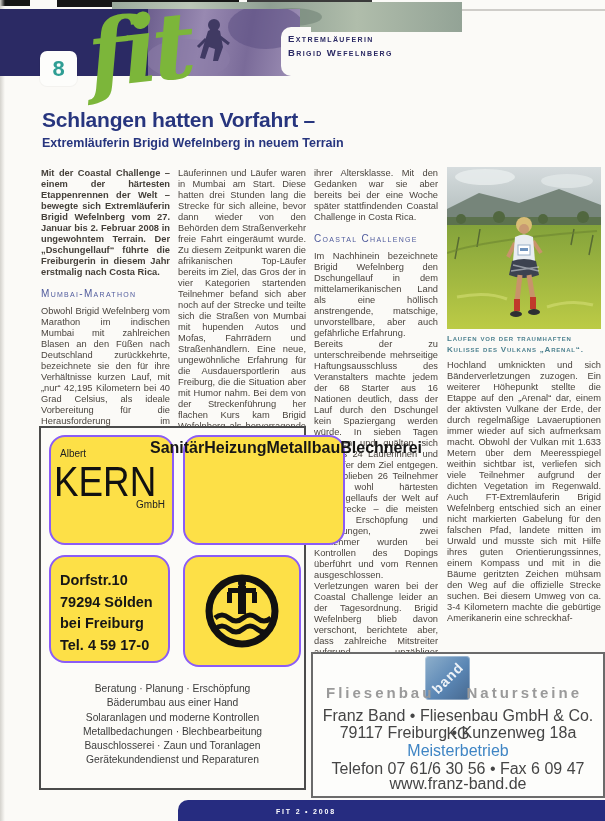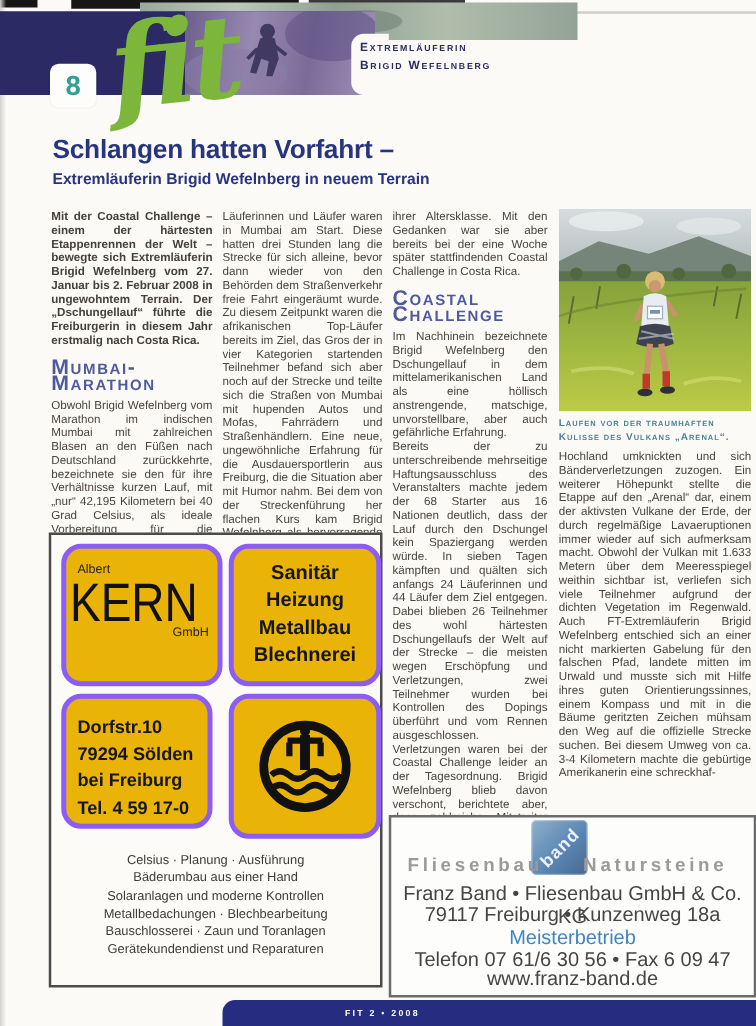--- a/index.html
+++ b/index.html
@@ -36,43 +36,43 @@
   
   .headline{position:absolute;left:42px;top:108px;margin:0;color:#27357e;
     font-size:21px;font-weight:bold;letter-spacing:-0.2px;}
   .subhead{position:absolute;left:42px;top:136px;margin:0;color:#27357e;
     font-size:12.5px;font-weight:bold;}
 
   
   .body-text{font-size:9.3px;line-height:11px;text-align:justify;color:#4a443e;}
   .body-text p{margin:0;}
   .intro{font-weight:bold;color:#45403a;}
-  .sec-head{font-variant:small-caps;font-weight:bold;font-size:17px;letter-spacing:1.3px;
+  .sec-head{font-variant:small-caps;font-weight:normal;font-size:10px;letter-spacing:1.3px;
     color:#4f5a9c;margin:9px 0 6px 0;line-height:13px;}
   #col1{left:41px;top:168px;width:129px;}
   #col2{left:178px;top:168px;width:128px;}
   #col3{left:314px;top:168px;width:124px;}
   #col4text{left:447px;top:360px;width:154px;}
 
   
   .photo{position:absolute;left:447px;top:167px;width:154px;height:162px;overflow:hidden;}
   .caption{position:absolute;left:447px;top:333px;width:152px;color:#4e8290;font-weight:bold;
     font-size:8px;line-height:11px;letter-spacing:0.8px;font-variant:small-caps;}
 
   
   .kern-ad{position:absolute;left:39px;top:426px;width:263px;height:360px;
     border:2px solid #4b4b4b;background:#fcfbf8;}
-  .kbox{position:absolute;border:4px solid #8b5cf6;border-radius:16px;background:#eab308;}
+  .kbox{position:absolute;border:2px solid #8b5cf6;border-radius:16px;background:#fde047;}
   .kb-logo{left:8px;top:7px;width:121px;height:106px;}
   .kb-logo .albert{position:absolute;left:9px;top:11px;font-size:10px;color:#222;}
   .kb-logo .kern{position:absolute;left:3px;top:20px;font-size:40px;color:#111;
     transform:scale(0.92,1.08);transform-origin:left top;letter-spacing:0px;}
   .kb-logo .gmbh{position:absolute;right:7px;top:62px;font-size:10px;color:#222;}
-  .kb-san{left:142px;top:7px;width:114px;height:106px;display:flex;flex-direction:column;
-    justify-content:center;text-align:center;font-weight:bold;font-size:16px;line-height:22px;color:#161616;}
+  .kb-san{left:142px;top:7px;width:114px;height:106px;display:flex;flex-direction:row;
+    justify-content:center;text-align:center;font-weight:bold;font-size:16px;line-height:22px;color:#161616;padding-left:44px;}
   .kb-addr{left:8px;top:127px;width:121px;height:108px;padding-top:13px;padding-left:9px;
     box-sizing:border-box;font-weight:bold;font-size:14.5px;line-height:21.5px;color:#161616;}
   .kb-emb{left:142px;top:127px;width:114px;height:108px;display:flex;align-items:center;justify-content:center;}
   .kern-services{position:absolute;left:0;top:254px;width:100%;text-align:center;
     font-size:10.3px;line-height:14.3px;color:#3c3c3c;}
 
   
   .fb-ad{position:absolute;left:311px;top:652px;width:290px;height:142px;
     border:2px solid #6b6b6b;background:#fdfdfb;}
   .fb-logo{position:absolute;left:112px;top:2px;width:45px;height:44px;border-radius:4px;
@@ -226,21 +226,21 @@
           <rect x="37" y="16" width="8" height="28" fill="#111"></rect>
           <rect x="27" y="18" width="28" height="5" fill="#111"></rect>
           <rect x="26" y="22" width="5" height="11" fill="#111"></rect>
           <rect x="51" y="22" width="5" height="11" fill="#111"></rect>
           <path d="M14 48 q7 -6 14 0 t14 0 t14 0 t14 0" fill="none" stroke="#111" stroke-width="5"></path>
           <path d="M14 59 q7 -6 14 0 t14 0 t14 0 t14 0" fill="none" stroke="#111" stroke-width="5"></path>
         </g>
       </svg>
     </div>
     <div class="kern-services">
-      <div>Celsius · Planung · Ausführung</div>
+      <div>Beratung · Planung · Erschöpfung</div>
       <div>Bäderumbau aus einer Hand</div>
       <div>Solaranlagen und moderne Kontrollen</div>
       <div>Metallbedachungen · Blechbearbeitung</div>
       <div>Bauschlosserei · Zaun und Toranlagen</div>
       <div>Gerätekundendienst und Reparaturen</div>
     </div>
   </div>
 
   <div class="fb-ad">
     <div class="fb-logo">

